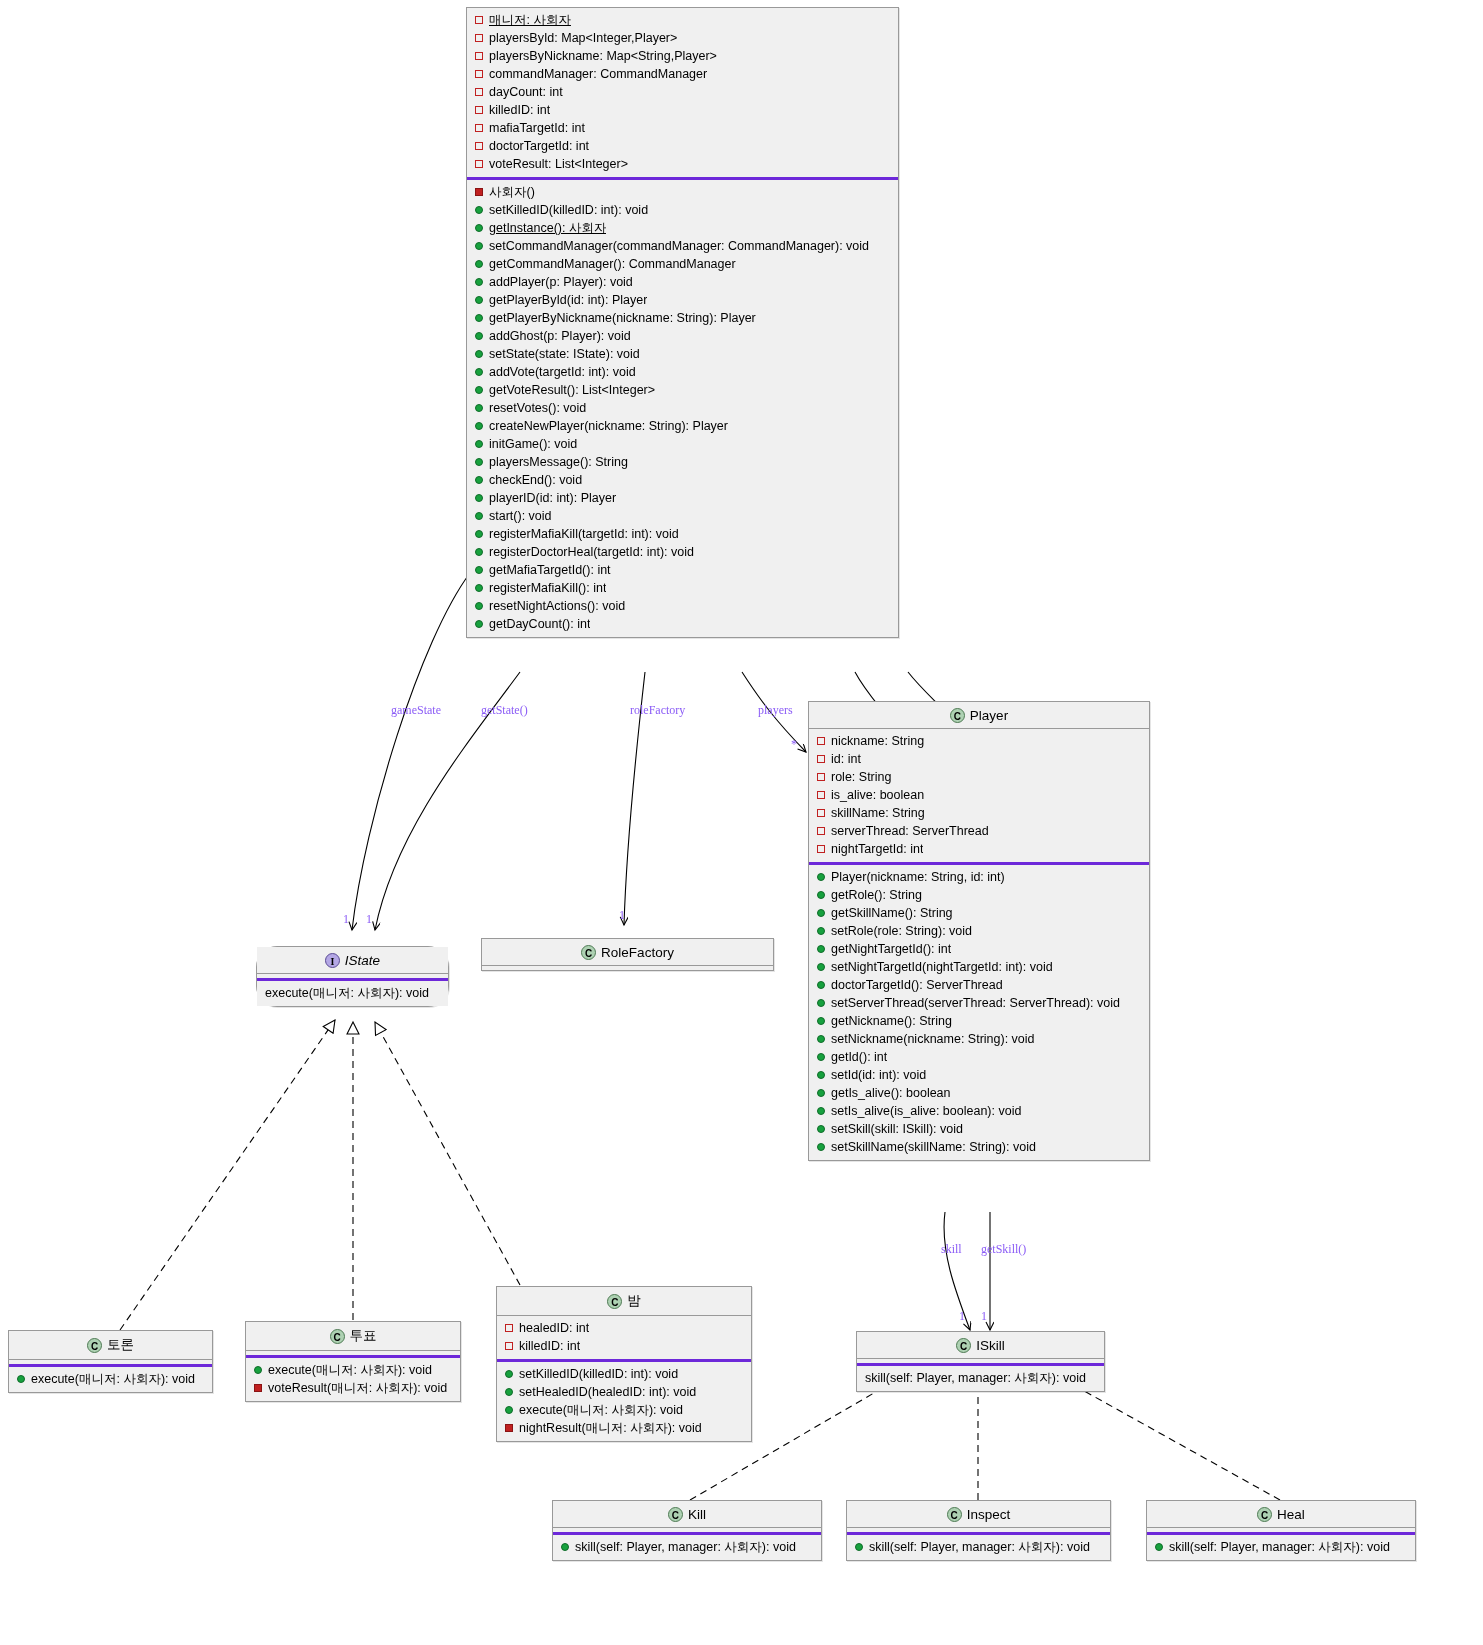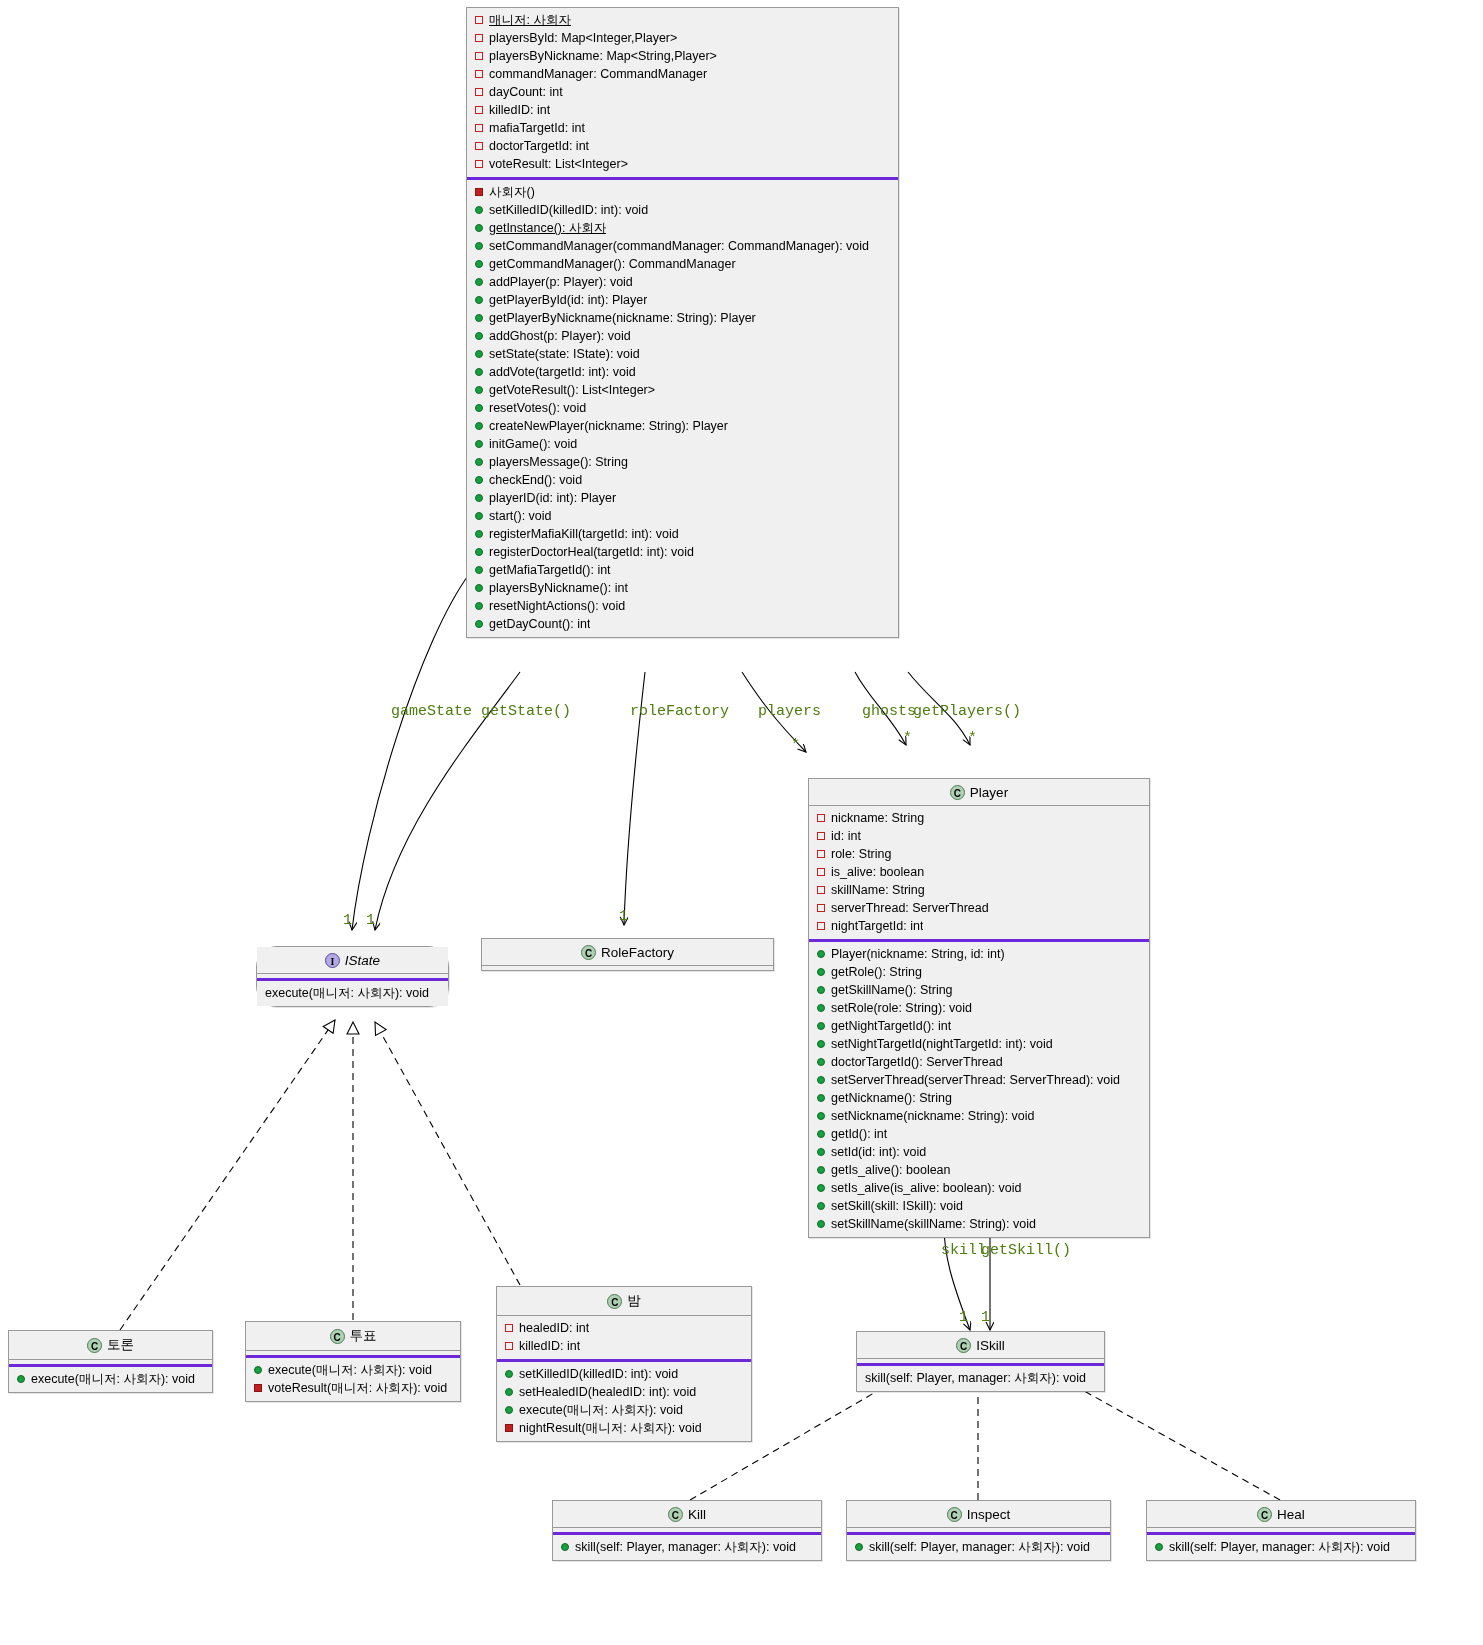--- a/index.html
+++ b/index.html
@@ -22,24 +22,24 @@
   }
   svg.edges {
     position: absolute;
     left: 0; top: 0;
     width: 1483px;
     height: 1645px;
     pointer-events: none;
   }
   .edge-label {
     position: absolute;
-    font-size: 15px;
-    color: #4d7c0f;
+    font-size: 12px;
+    color: #8b5cf6;
     white-space: nowrap;
-    font-family: Liberation Mono, monospace;
+    font-family: Liberation Serif, serif;
   }
   .umlbox {
     position: absolute;
     background: #f0f0f0;
     border: 1px solid #999999;
     box-sizing: border-box;
     box-shadow: 1px 1px 0 rgba(0,0,0,0.10);
   }
   .uml-title {
     position: relative;
@@ -293,34 +293,34 @@
         <div class="member">
           <span class="mk pub-method"></span>
           <span class="txt">registerDoctorHeal(targetId: int): void</span>
         </div>
         <div class="member">
           <span class="mk pub-method"></span>
           <span class="txt">getMafiaTargetId(): int</span>
         </div>
         <div class="member">
           <span class="mk pub-method"></span>
-          <span class="txt">playersByNickname(): int</span>
+          <span class="txt">registerMafiaKill(): int</span>
         </div>
         <div class="member">
           <span class="mk pub-method"></span>
           <span class="txt">resetNightActions(): void</span>
         </div>
         <div class="member">
           <span class="mk pub-method"></span>
           <span class="txt">getDayCount(): int</span>
         </div>
       </div>
   </div>
 
-  <div class="umlbox" style="left:808px; top:778px; width:342px;">
+  <div class="umlbox" style="left:808px; top:701px; width:342px;">
     <div class="uml-title">
       <span class="badge c">C</span><span class="uml-title-text">Player</span>
     </div>
     <div class="uml-compartment">
         <div class="member">
           <span class="mk priv-field"></span>
           <span class="txt">nickname: String</span>
         </div>
         <div class="member">
           <span class="mk priv-field"></span>

